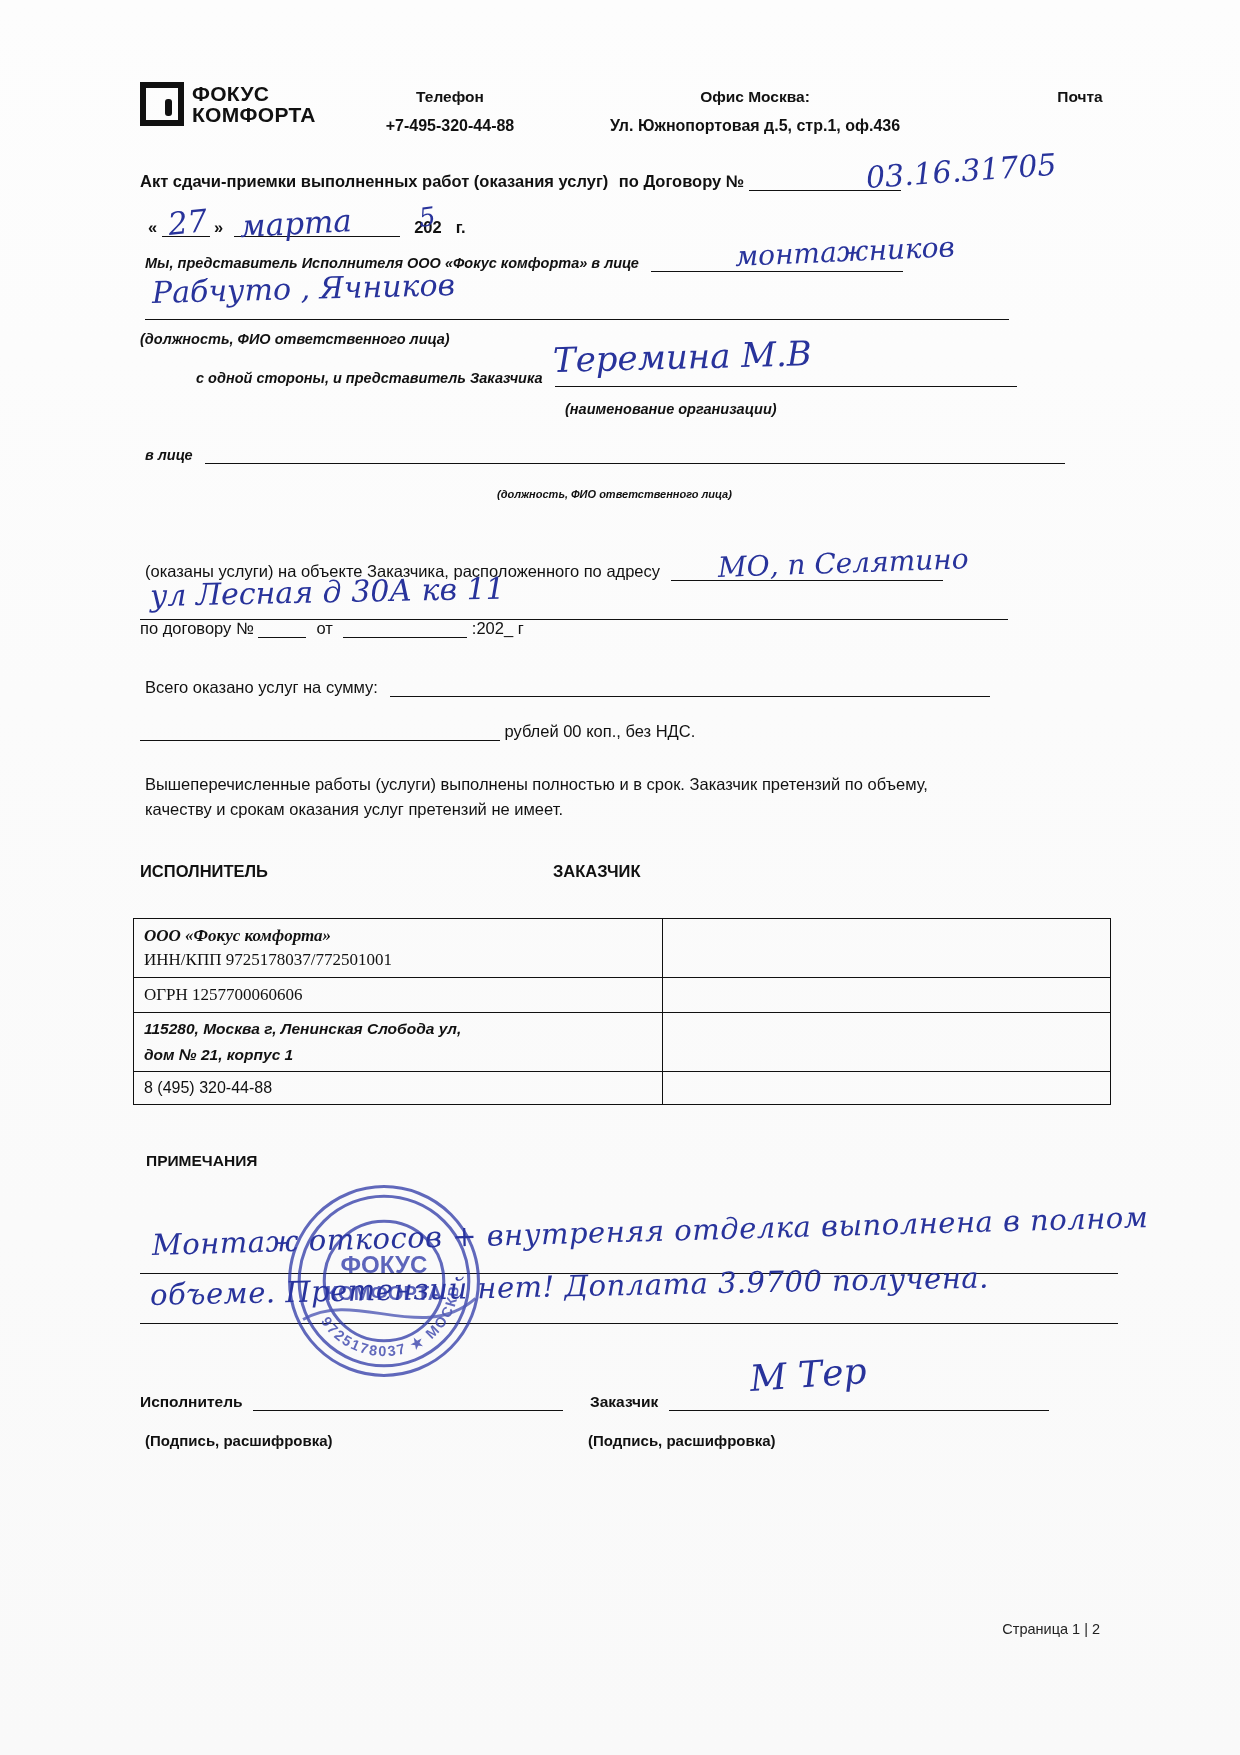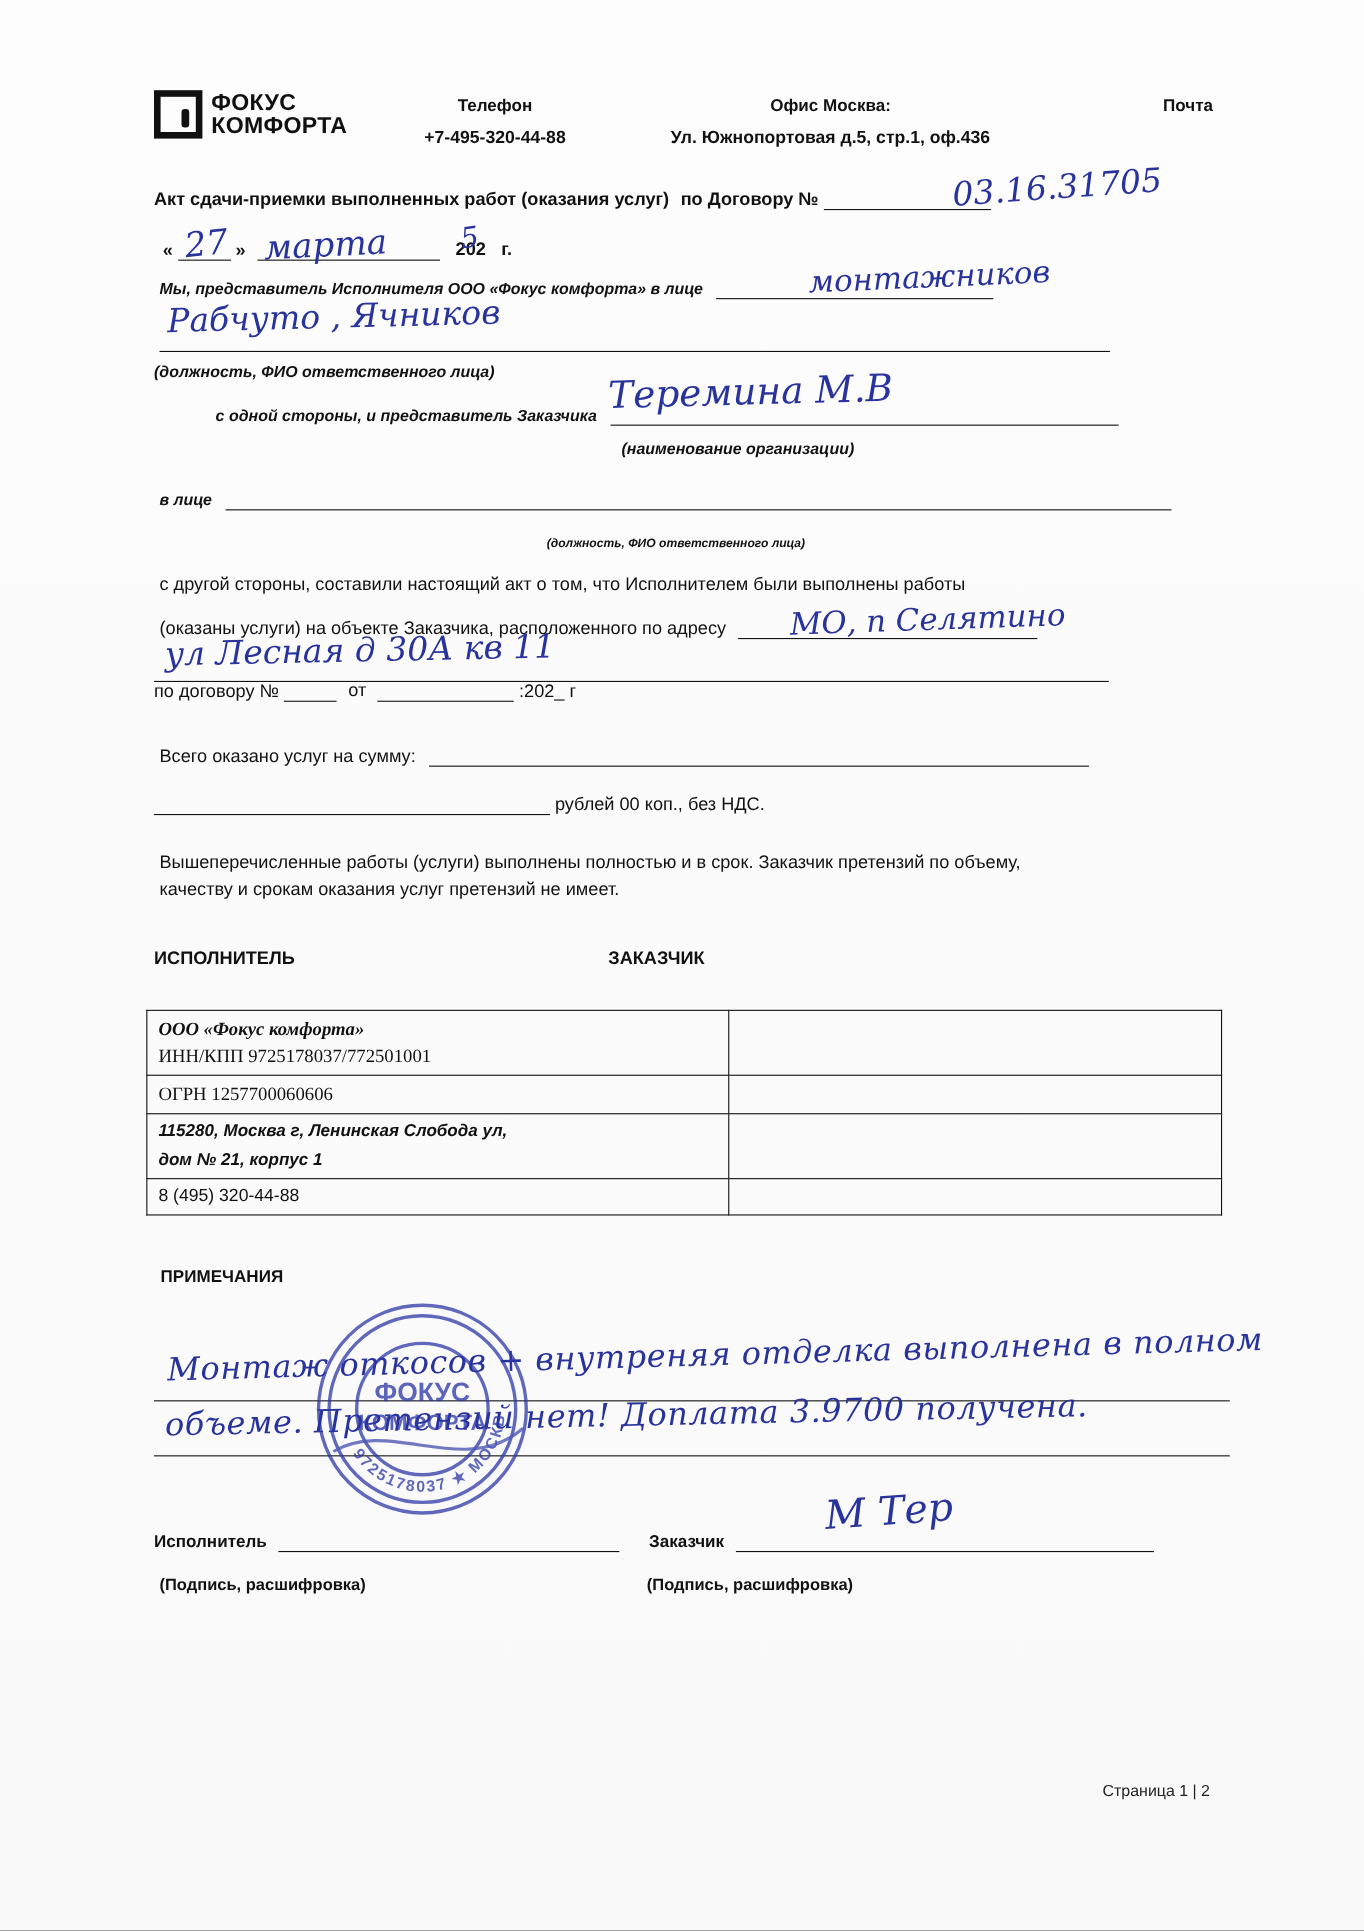--- a/index.html
+++ b/index.html
@@ -203,23 +203,20 @@
     </div>
 
     <div style="position:absolute; left:145px; top:445px; width:960px;">
       <span class="t-small-italic">в лице</span>
       <span class="fill-line" style="width:860px; margin-left:8px;"></span>
     </div>
     <div style="position:absolute; left:497px; top:484px;">
       <span class="t-tiny-italic">(должность, ФИО ответственного лица)</span>
     </div>
 
-    <div style="position:absolute; left:145px; top:522px; width:960px;">
-      <span class="t-norm">с другой стороны, составили настоящий акт о том, что Исполнителем были выполнены работы</span>
-    </div>
 
     <div style="position:absolute; left:145px; top:562px; width:980px;">
       <span class="t-norm">(оказаны услуги) на объекте Заказчика, расположенного по адресу</span>
       <span class="fill-line" style="width:272px; margin-left:6px;"></span>
     </div>
     <div class="hw" style="left:718px; top:551px; font-size:28px; transform:rotate(-2deg);">МО, п Селятино</div>
 
     <div style="position:absolute; left:140px; top:618px; width:868px;">
       <div class="underline-full"></div>
     </div>

